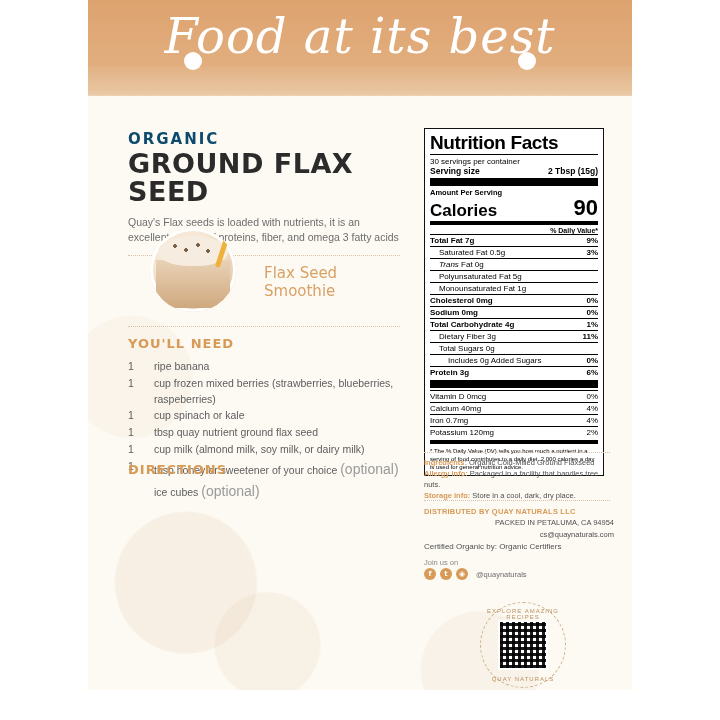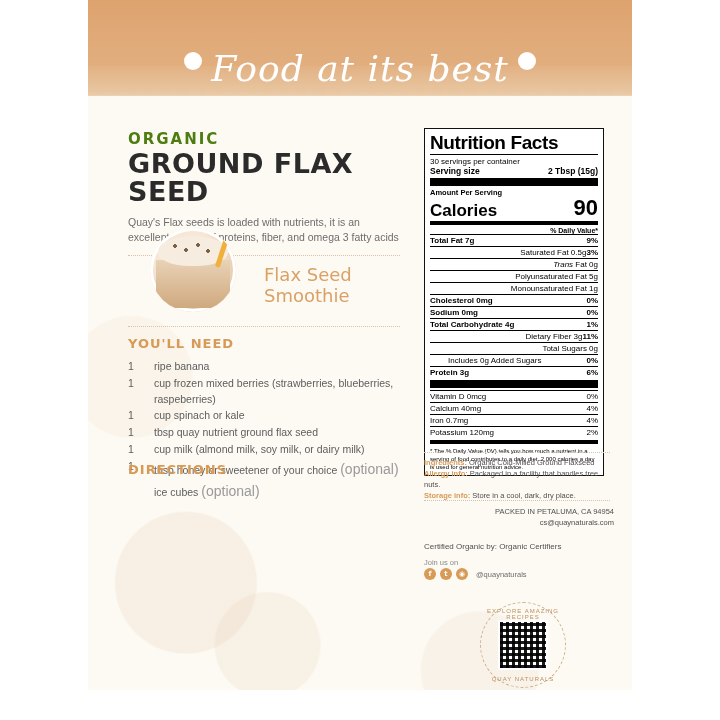--- a/index.html
+++ b/index.html
@@ -21,22 +21,22 @@
     overflow:hidden;
   }
   .top-banner .sheen{
     position:absolute;left:0;top:0;width:100%;height:66px;
     background:linear-gradient(180deg,#dda36f 0%,#e2ae7e 100%);
   }
   .banner-title{
     position:absolute;left:0;top:8px;width:100%;
     text-align:center;
     font-family:"DejaVu Serif", serif;
-    font-size:36px;color:#ffffff;letter-spacing:1px;
-    font-style:italic;font-weight:400;margin-top:40px;
+    font-size:48px;color:#ffffff;letter-spacing:1px;
+    font-style:italic;font-weight:400;
   }
   .notch{
     position:absolute;top:52px;width:18px;height:18px;border-radius:50%;
     background:#ffffff;
   }
   .notch.l{left:96px;}
   .notch.r{right:96px;}
   
   .zig{
     position:absolute;left:88px;top:92px;width:544px;height:12px;
@@ -65,21 +65,21 @@
       radial-gradient(circle at 18% 78%, rgba(226,200,166,.30) 0 70px, transparent 72px),
       radial-gradient(circle at 33% 88%, rgba(226,200,166,.25) 0 52px, transparent 54px),
       radial-gradient(circle at 8% 45%, rgba(226,200,166,.18) 0 60px, transparent 62px),
       radial-gradient(circle at 72% 92%, rgba(226,200,166,.20) 0 58px, transparent 60px);
     opacity:.7;
   }
   
   .left-col{position:absolute;left:128px;top:130px;width:268px;}
   .organic{
     font-family:"DejaVu Sans", sans-serif;
-    font-size:15px;letter-spacing:2px;color:#4d7c0f;font-weight:700;
+    font-size:15px;letter-spacing:2px;color:#0c4a6e;font-weight:700;
   }
   .prod-name{
     font-family:"DejaVu Sans", sans-serif;
     font-size:27px;letter-spacing:.5px;color:#2b2b2b;font-weight:700;
     margin-top:2px;line-height:1.05;
   }
   .prod-desc{
     margin-top:8px;font-size:10.5px;color:#6d6d6d;line-height:1.45;
     width:272px;
   }
@@ -108,21 +108,21 @@
       radial-gradient(circle at 5px 4px,#7a6046 0 1.6px,transparent 2px),
       radial-gradient(circle at 16px 8px,#7a6046 0 1.6px,transparent 2px),
       radial-gradient(circle at 28px 3px,#7a6046 0 1.6px,transparent 2px),
       radial-gradient(circle at 38px 9px,#7a6046 0 1.6px,transparent 2px);
   }
   .straw{
     position:absolute;left:70px;top:6px;width:5px;height:34px;background:#f0b13c;
     transform:rotate(18deg);border-radius:2px;
   }
   .caption{
-    position:absolute;left:136px;top:36px;font-size:18px;color:#d9a165;
+    position:absolute;left:136px;top:36px;font-size:15px;color:#d9a165;
     font-family:"DejaVu Sans", sans-serif;
   }
   .dotted2{
     position:absolute;left:128px;top:326px;border-top:1px dotted #d9c3a8;width:272px;
   }
   .sec-title{
     font-family:"DejaVu Sans", sans-serif;
     font-size:13px;font-weight:700;letter-spacing:1px;color:#d79a57;
   }
   .need{position:absolute;left:128px;top:336px;width:280px;}
@@ -147,21 +147,21 @@
   .rule-med{border-top:4px solid #000;margin:2px 0;}
   .rule-thick{border-top:8px solid #000;margin:2px 0;}
   .nf-serv{font-size:8px;}
   .nf-servsize{display:flex;justify-content:space-between;font-size:8.5px;font-weight:700;}
   .nf-amt{font-size:7.5px;font-weight:700;}
   .nf-cal{display:flex;justify-content:space-between;align-items:flex-end;}
   .nf-cal .lbl{font-size:17px;font-weight:700;line-height:1;}
   .nf-cal .val{font-size:22px;font-weight:700;line-height:1;}
   .dv-head{text-align:right;font-size:7px;font-weight:700;}
   .nf-line{display:flex;justify-content:space-between;font-size:8px;border-top:1px solid #000;padding:1px 0;}
-  .nf-line.ind1{padding-left:9px;justify-content:flex-end;}
+  .nf-line.ind1{padding-left:9px;}
   .nf-line.ind2{padding-left:18px;}
   .nf-line b{font-weight:700;}
   .nf-line i{font-style:italic;}
   .nf-line .dv{font-weight:700;}
   .nf-foot{font-size:6px;line-height:1.3;padding-top:2px;}
   
   .rinfo{position:absolute;left:424px;top:458px;width:186px;font-size:7.5px;color:#4f4f4f;line-height:1.45;}
   .rinfo .k{color:#d79a57;font-weight:700;}
   .dotted3{position:absolute;left:424px;top:452px;width:186px;border-top:1px dotted #d9c3a8;}
   .dotted4{position:absolute;left:424px;top:500px;width:186px;border-top:1px dotted #d9c3a8;}
@@ -381,20 +381,21 @@
       <span>Packaged in a facility that handles tree nuts.</span>
     </div>
     <div>
       <span class="k">Storage info:</span>
       <span>Store in a cool, dark, dry place.</span>
     </div>
   </div>
   <div class="dotted4"></div>
 
   <div class="distrib">
+    <div class="hl">DISTRIBUTED BY QUAY NATURALS LLC</div>
     <div class="dk">PACKED IN PETALUMA, CA 94954</div>
     <div class="dk">cs@quaynaturals.com</div>
   </div>
 
   <div class="certified">Certified Organic by: Organic Certifiers</div>
   <div class="joinus">Join us on</div>
   <div class="socials">
     <span class="sbtn">f</span>
     <span class="sbtn">t</span>
     <span class="sbtn">◉</span>

